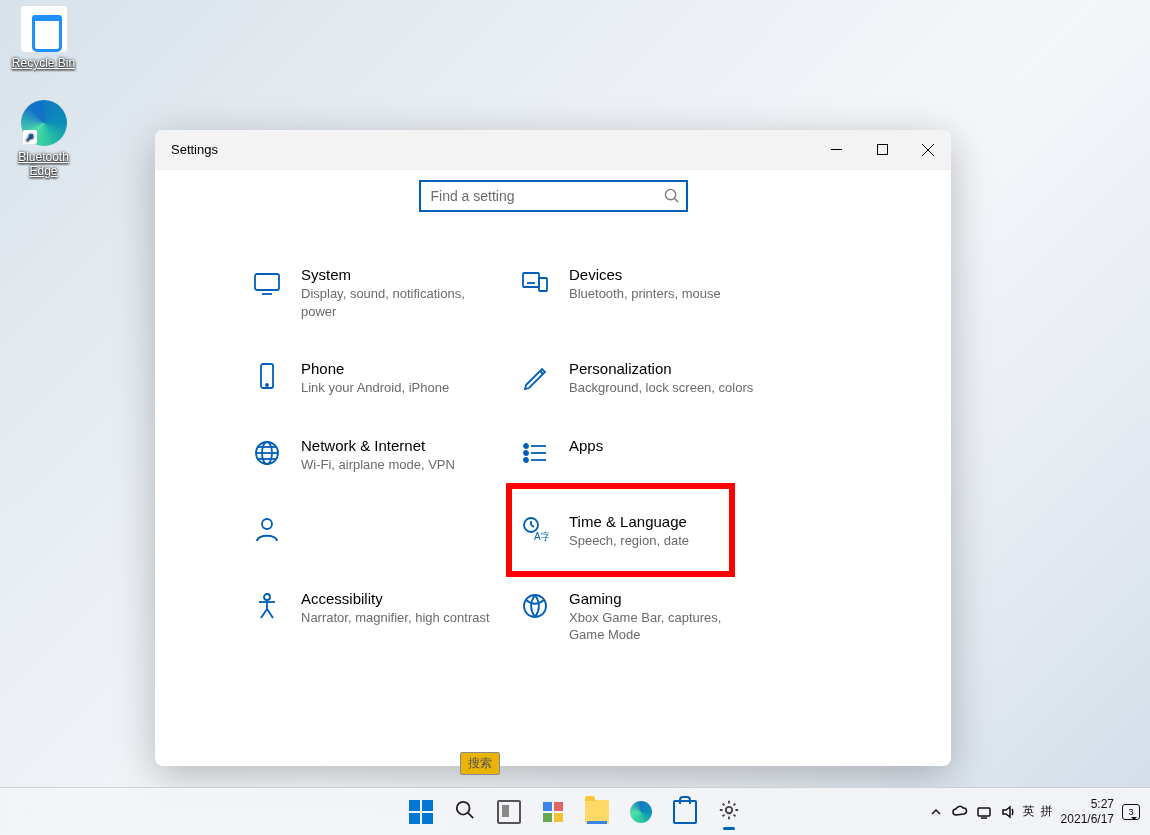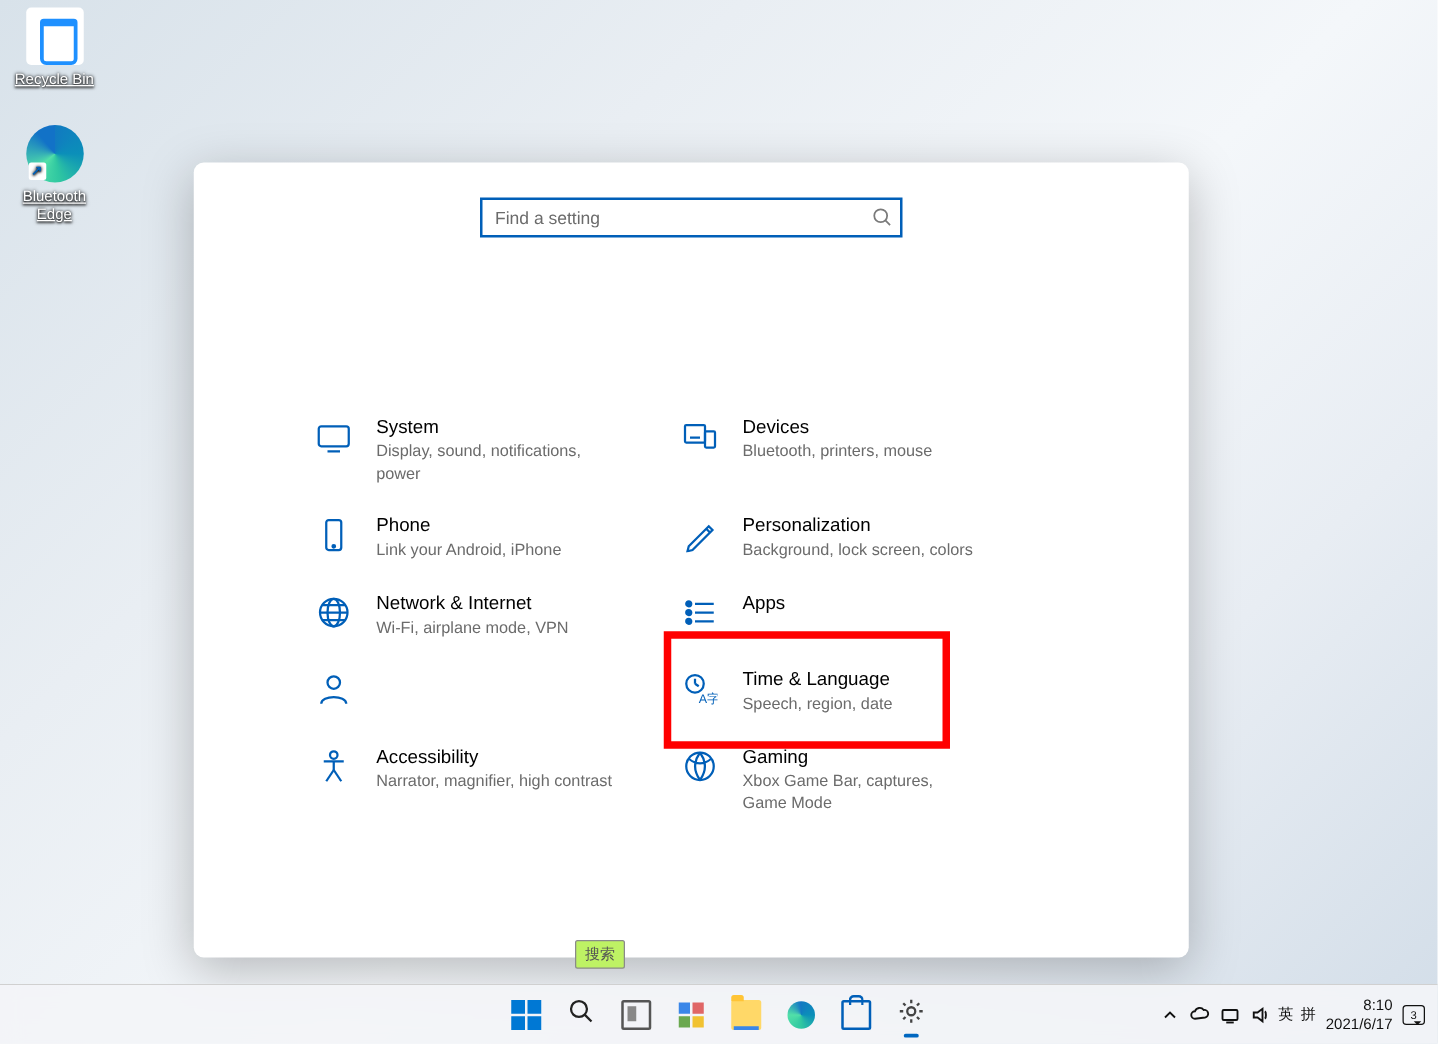--- a/index.html
+++ b/index.html
@@ -37,54 +37,54 @@
   .titlebar{
     height:40px; background:#f3f3f3; display:flex; align-items:center;
     padding-left:16px; font-size:13px; color:#000;
     border-bottom:1px solid #eee;
   }
   .winbtns{ margin-left:auto; display:flex; }
   .winbtn{ width:46px;height:40px;display:flex;align-items:center;justify-content:center;color:#000;}
   .winbtn svg{width:11px;height:11px;stroke:#000;stroke-width:1;fill:none;}
   .winbtn.close svg{width:12px;height:12px;}
 
-  .searchwrap{ width:338px; height:32px; margin:28px auto 0; position:relative; }
+  .searchwrap{ width:269px; height:32px; margin:10px auto 0; position:relative; }
   .searchinput{
     width:100%; height:100%; border:2px solid #005fb8; padding:0 34px 0 10px;
     font-size:14px; outline:none;
   }
   .searchinput::placeholder{color:#6b6b6b;}
   .searchicon{ position:absolute; right:9px; top:8px; color:#6b6b6b;}
   .searchicon svg{width:15px;height:15px;stroke:#7a7a7a;stroke-width:1.5;fill:none;}
 
   .content{
     position:absolute; top:95px; bottom:0; left:0; right:0; overflow-y:auto;
   }
   .grid{
     display:grid; grid-template-columns: 268px 268px;
     column-gap:0; row-gap:40px;
-    width:600px; margin:108px auto 40px;gap:25px;
+    width:600px; margin:41px auto 40px;
   }
   .category{display:flex; gap:16px;}
   .catimg{width:32px;height:32px;flex:none;display:flex;align-items:center;justify-content:flex-start;}
   .catimg svg{width:28px;height:28px;stroke:#005fb8;stroke-width:1.8;fill:none;}
   .catname{font-size:15px;color:#000;margin-bottom:2px;}
   .catsub{font-size:13px;color:#6b6b6b;line-height:1.35;max-width:190px;}
   .col2{position:relative;}
   .timehighlight{position:absolute;border:6px solid #ff0000;}
   .timehighlight{left:-15px;top:-30px;width:229px;height:94px;pointer-events:none;}
 
   
   .content::-webkit-scrollbar{width:4px;}
   .content::-webkit-scrollbar-thumb{background:#c0c0c0;border-radius:2px;}
 
   
   .tooltip{
     position:absolute; left:460px; top:752px;
-    background:#bef264; color:#555; font-size:12px;
+    background:#eab308; color:#555; font-size:12px;
     padding:2px 7px; border:1px solid #8a8a8a; border-radius:2px;
   }
 
   
   .taskbar{
     position:absolute; left:0; right:0; bottom:0; height:48px;
     background:rgba(243,244,247,0.93); backdrop-filter:blur(8px);
     border-top:1px solid #d0d0d0;
     display:flex; align-items:center;
   }
@@ -135,20 +135,41 @@
 </div>
 
 <div class="desk-icon edge" style="left:6px;top:100px;">
   <div class="img">
       <div class="shortcut-arrow">↗</div>
     </div>
   <div>Bluetooth Edge</div>
 </div>
 
 <div class="win">
+  <div class="titlebar">
+    <span>Settings</span>
+    <div class="winbtns">
+      <div class="winbtn">
+        <svg viewBox="0 0 11 11">
+            <line x1="0" y1="5.5" x2="11" y2="5.5"></line>
+          </svg>
+      </div>
+      <div class="winbtn">
+        <svg viewBox="0 0 11 11">
+            <rect x="0.5" y="0.5" width="10" height="10"></rect>
+          </svg>
+      </div>
+      <div class="winbtn close">
+        <svg viewBox="0 0 12 12">
+            <line x1="0" y1="0" x2="12" y2="12"></line>
+            <line x1="12" y1="0" x2="0" y2="12"></line>
+          </svg>
+      </div>
+    </div>
+  </div>
 
   <div class="searchwrap">
     <input class="searchinput" placeholder="Find a setting" style="">
     <span class="searchicon">
       <svg viewBox="0 0 16 16">
           <circle cx="7" cy="7" r="5.5"></circle>
           <line x1="11" y1="11" x2="15" y2="15"></line>
         </svg>
     </span>
   </div>
@@ -365,21 +386,21 @@
       </div>
     <div class="trayicon">
         <svg viewBox="0 0 16 16">
           <path d="M3 6v4h3l4 3V3L6 6z"></path>
           <path d="M12 5c1 1 1 5 0 6"></path>
         </svg>
       </div>
     <div class="trayicon" style="width:auto;padding:0 2px;">英</div>
     <div class="trayicon" style="width:auto;padding:0 2px;">拼</div>
     <div class="clock">
-      <div>8:10</div>
+      <div>5:27</div>
       <div>2021/6/17</div>
     </div>
     <div class="trayicon">
       <div class="notif">
           <span>3</span>
         </div>
     </div>
   </div>
 </div>
 

